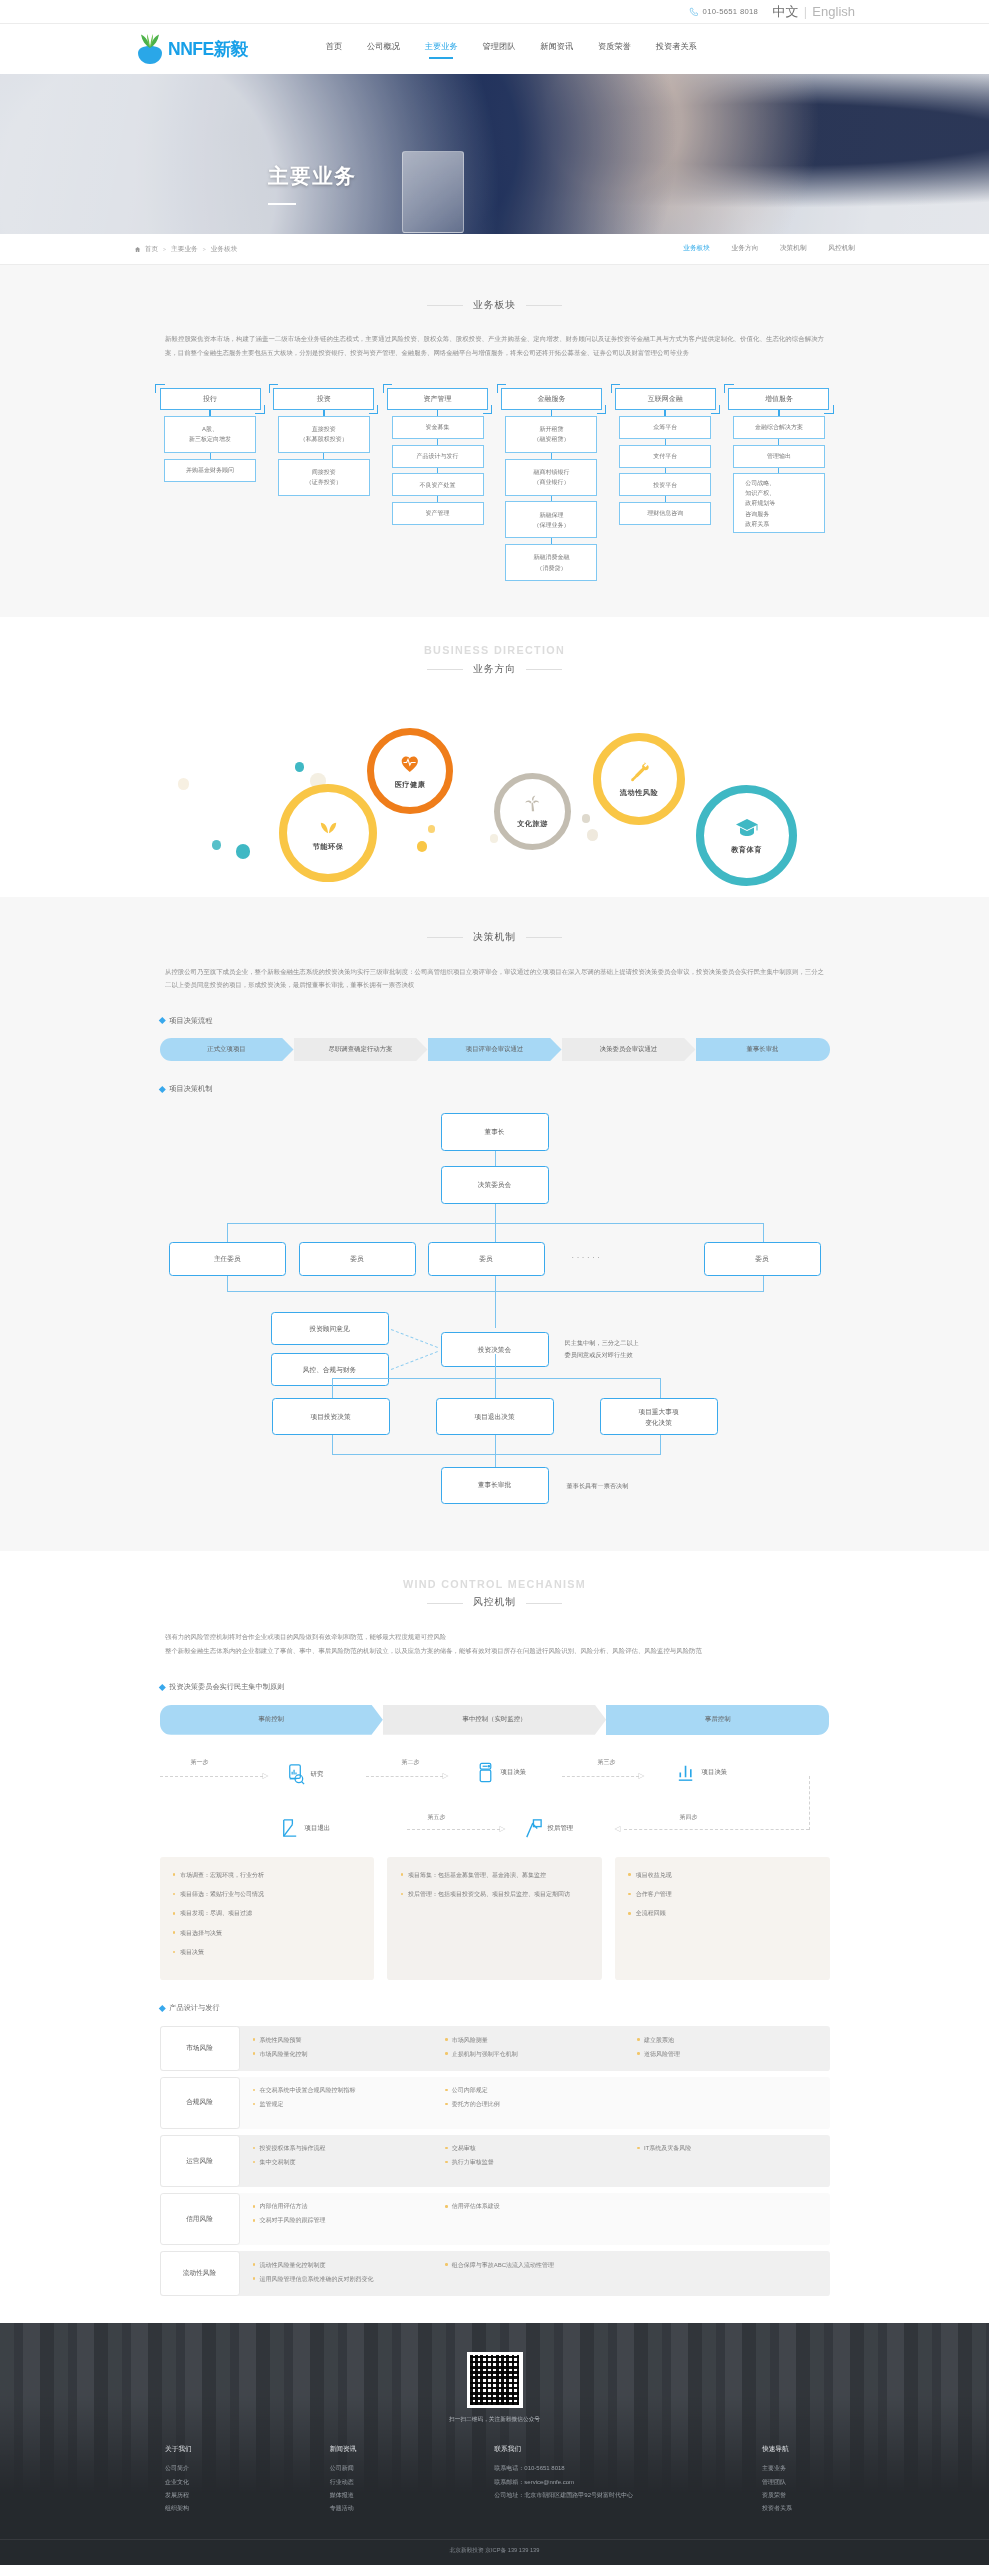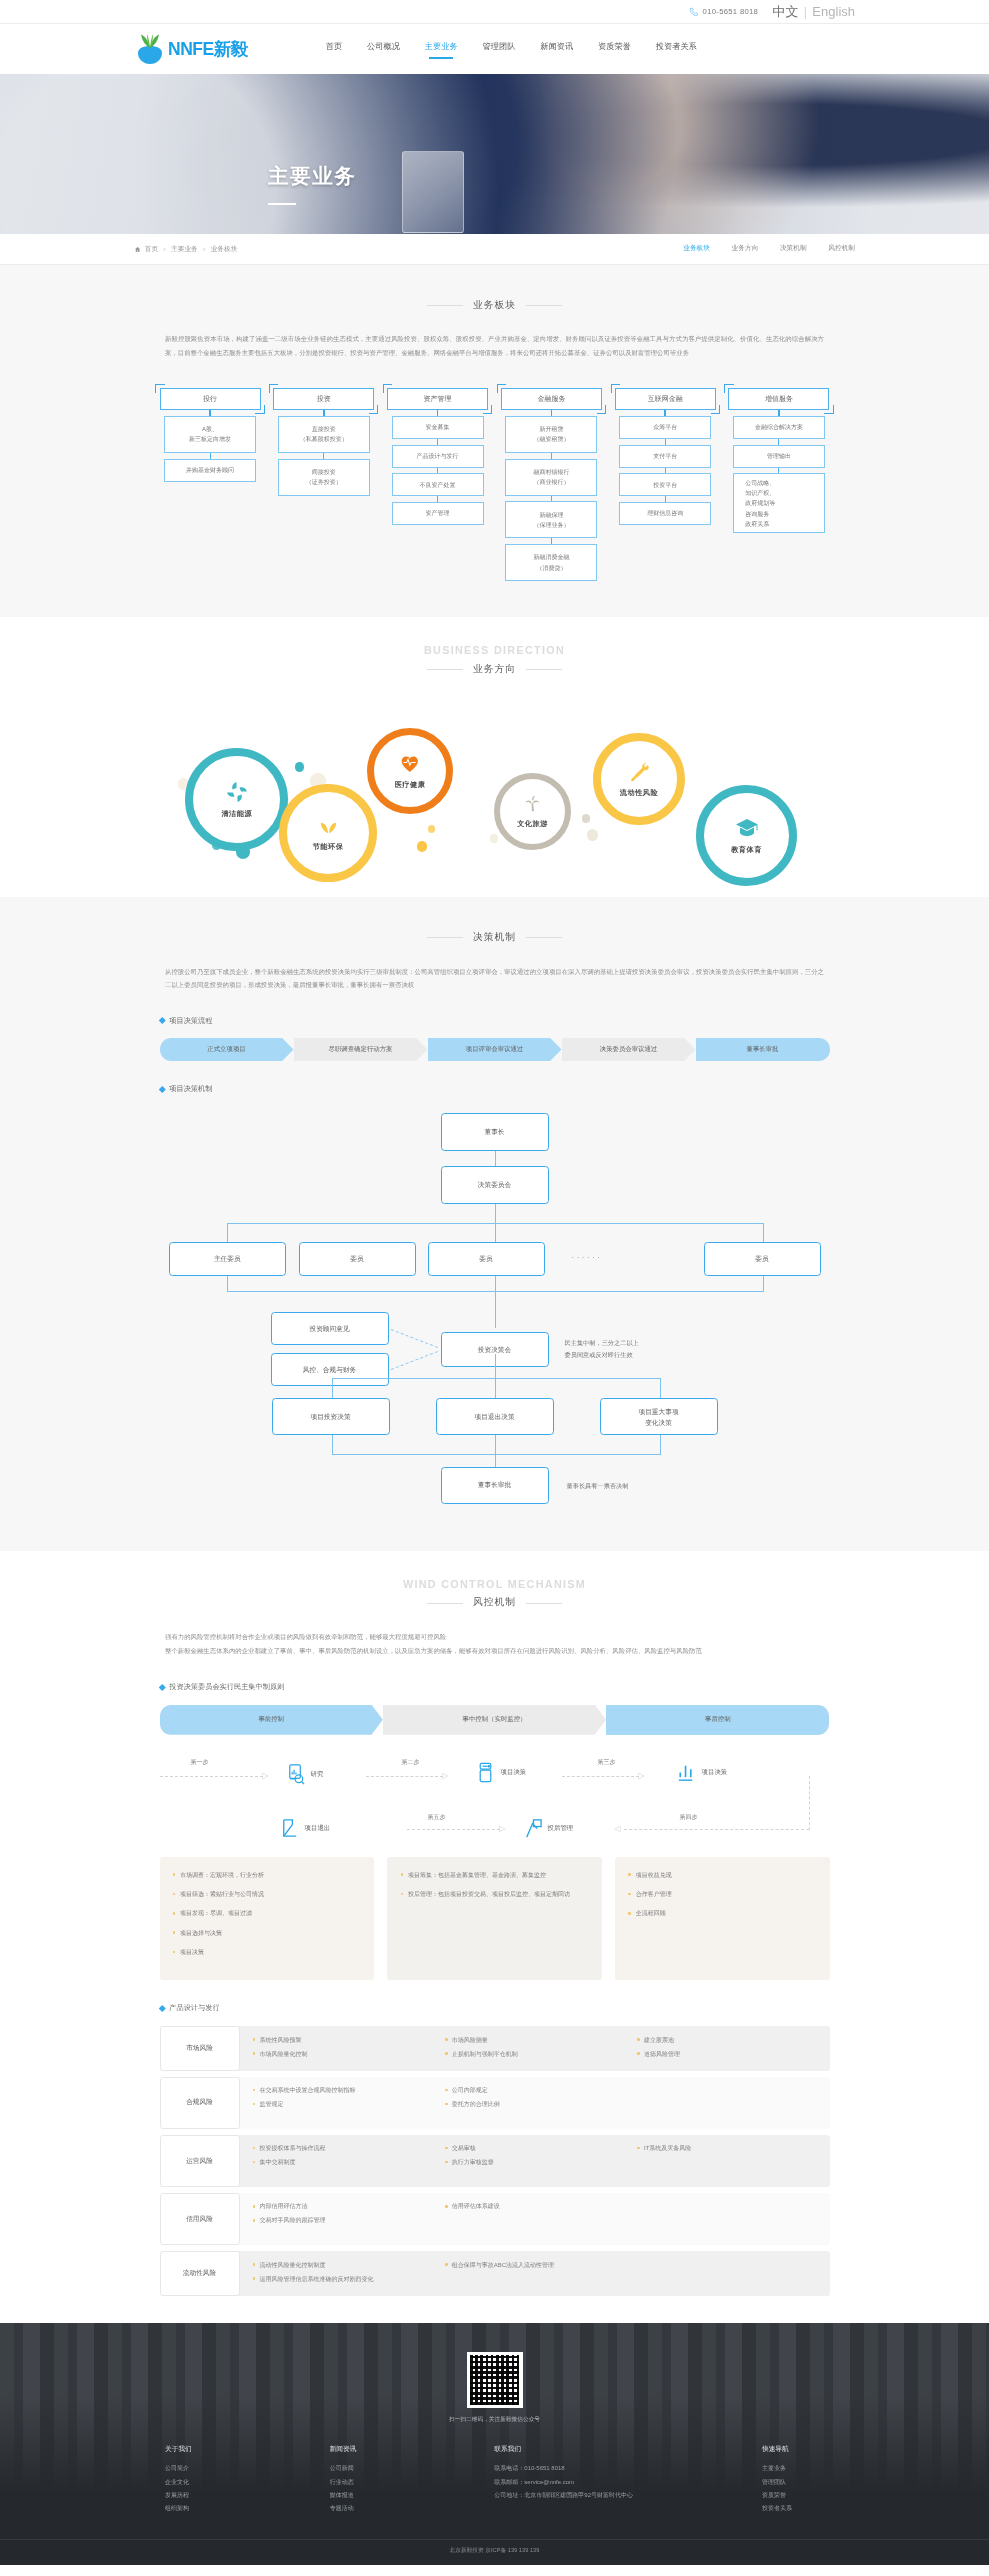--- a/index.html
+++ b/index.html
@@ -399,31 +399,20 @@
     <div class="dot" style="left:61px;top:148px; width:14.4px; height:14.4px; background:#3fb8c4;"></div>
     <div class="dot" style="left:120px;top:66px; width:9.3px; height:9.3px; background:#3fb8c4;"></div>
     <div class="dot" style="left:135px;top:77px; width:15.5px; height:15.5px; background:#f4efe2;"></div>
     <div class="dot" style="left:216px;top:71px; width:7.2px; height:7.2px; background:#f6f2e7;"></div>
     <div class="dot" style="left:242px;top:145px; width:10.3px; height:10.3px; background:#f9c646;"></div>
     <div class="dot" style="left:253px;top:129px; width:7.2px; height:7.2px; background:#fbd474;"></div>
     <div class="dot" style="left:315px;top:138px; width:8.2px; height:8.2px; background:#f4efe2;"></div>
     <div class="dot" style="left:407px;top:118px; width:8.2px; height:8.2px; background:#ded9cd;"></div>
     <div class="dot" style="left:412px;top:133px; width:11.3px; height:11.3px; background:#efe9dd;"></div>
 
-    <div class="bub" style="left:10.3px;  top:52px; width:103px; height:103px; border:8.8px solid #3fb8c4;">
-      <span class="glyph">
-        <svg viewBox="0 0 48 48" width="24" height="24" fill="#3fb8c4">
-          <path d="M23 4c-7 2-10 9-8 15l8-3z"></path>
-            <path d="M44 23c-2-7-9-10-15-8l3 8z"></path>
-          <path d="M25 44c7-2 10-9 8-15l-8 3z"></path>
-            <path d="M4 25c2 7 9 10 15 8l-3-8z"></path>
-        </svg>
-      </span>
-      <span class="lbl">清洁能源</span>
-    </div>
 
     <div class="bub" style="left:104px; top:88px; width:98px; height:98px; border:8.2px solid #f9c646;">
       <span class="glyph">
         <svg viewBox="0 0 48 48" width="23" height="23" fill="#f9c646">
           <path d="M23 40C15 36 8 28 8 18c8 0 14 8 15 22z"></path>
             <path d="M25 40c8-4 15-12 15-22-8 0-14 8-15 22z"></path>
         </svg>
       </span>
       <span class="lbl">节能环保</span>
     </div>

